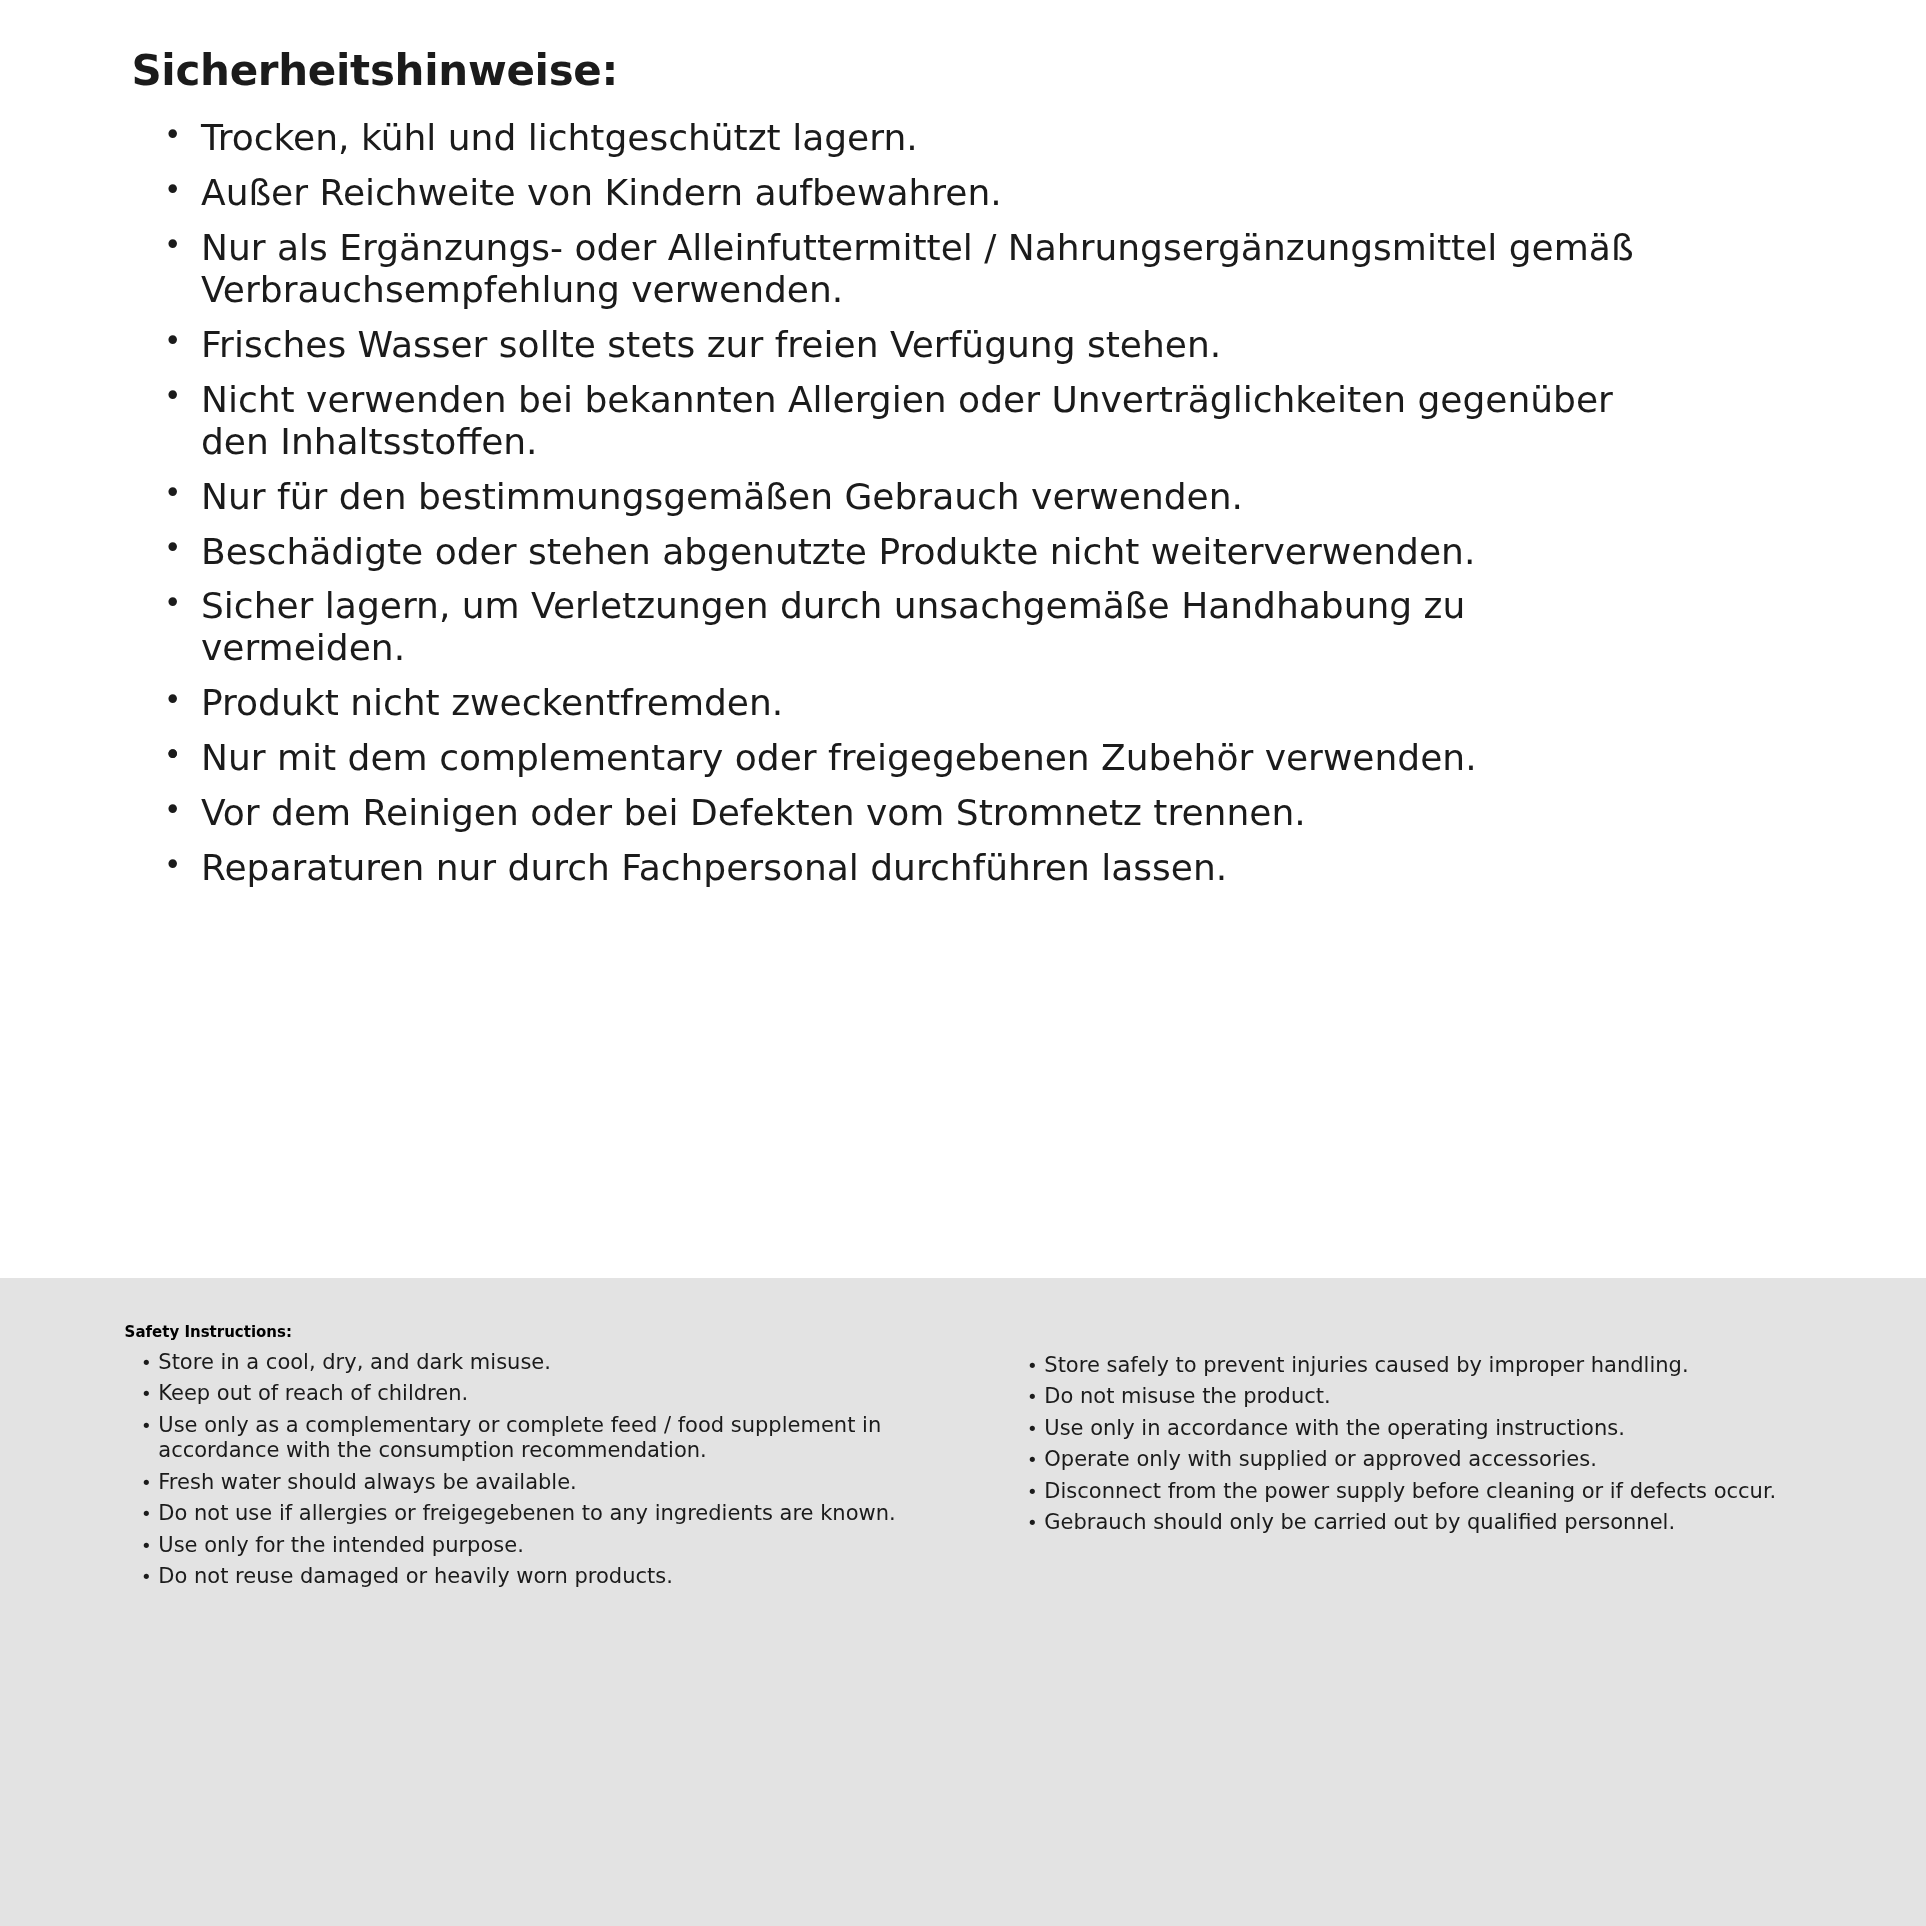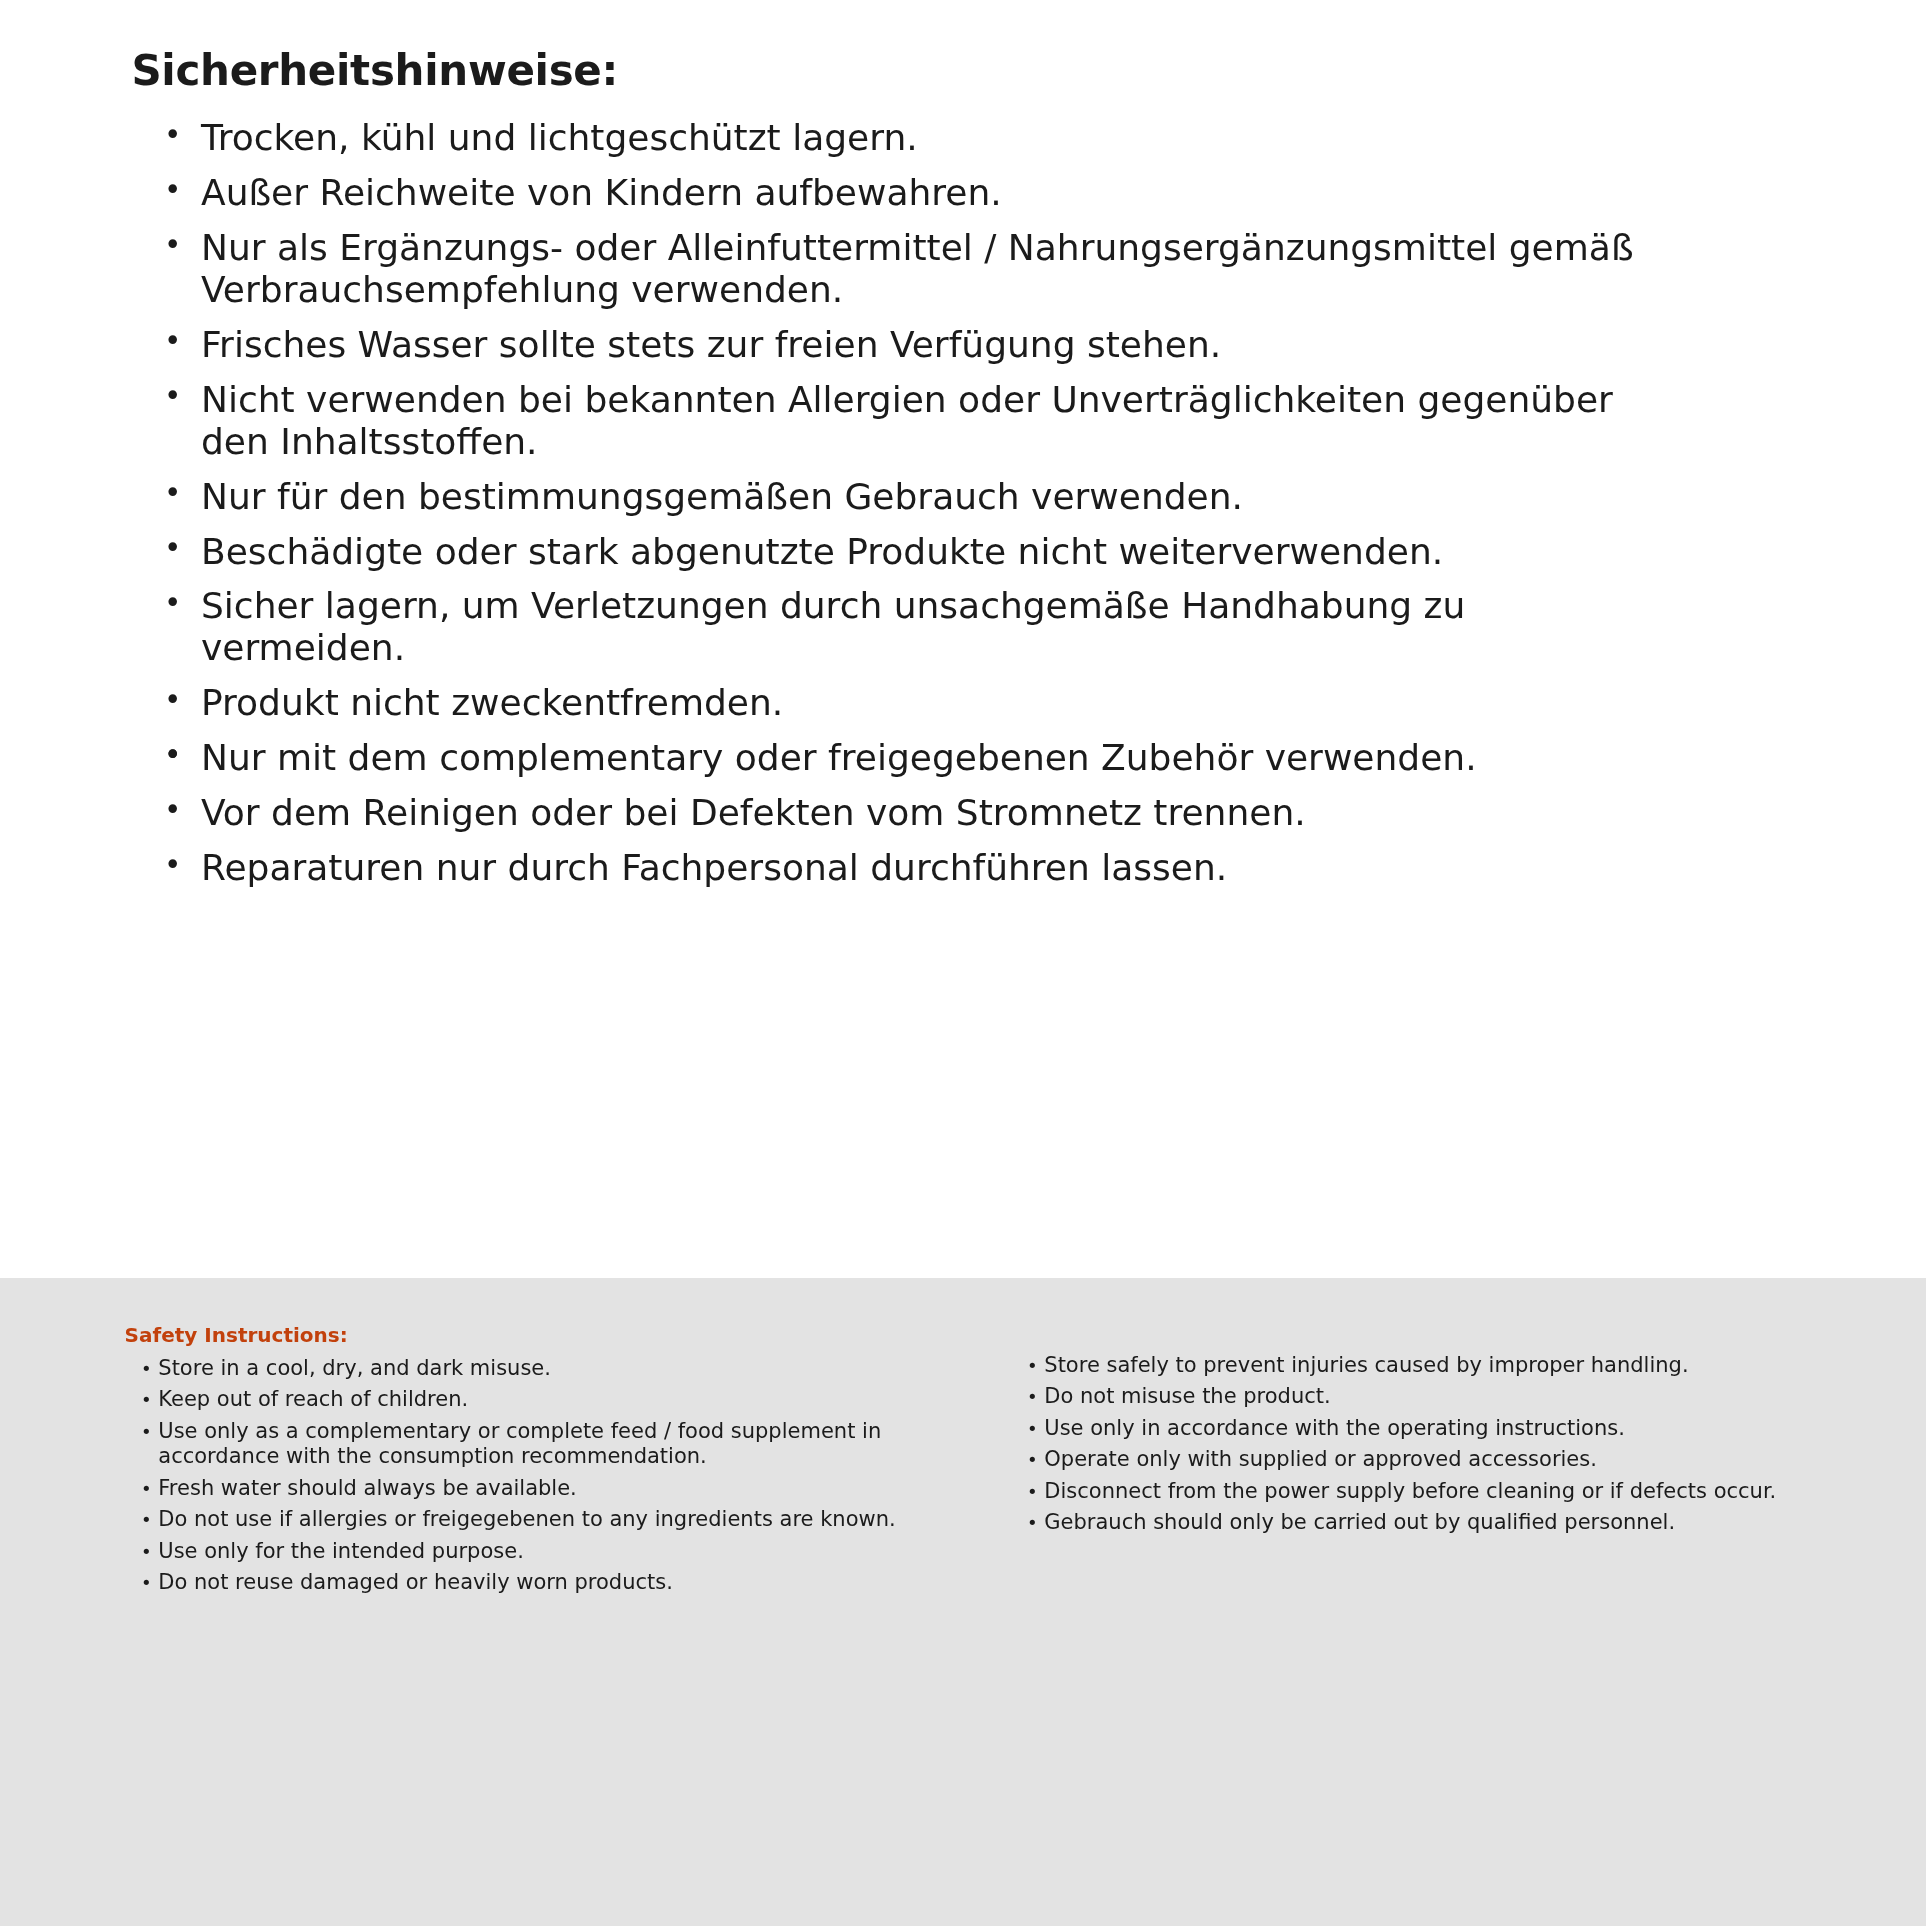--- a/index.html
+++ b/index.html
@@ -63,23 +63,23 @@
   .en-section {
     position: absolute;
     top: 1278px;
     left: 0;
     width: 1926px;
     height: 648px;
     background: #e3e3e3;
     padding: 45px 77px 0 122px;
   }
   .en-title {
-    font-size: 20px;
+    font-size: 15px;
     font-weight: bold;
-    color: #c2410c;
+    color: #000000;
     margin: 0 0 9px 2.6px;
   }
   .en-cols {
     display: flex;
     flex-direction: row;
     gap: 45px;
   }
   .en-col {
     width: 847px;
   }
@@ -116,21 +116,21 @@
 
   <section class="de-section">
     <h1 class="de-title">Sicherheitshinweise:</h1>
     <ul class="de-list">
       <li><span class="bullet">•</span><span>Trocken, kühl und lichtgeschützt lagern.</span></li>
       <li><span class="bullet">•</span><span>Außer Reichweite von Kindern aufbewahren.</span></li>
       <li><span class="bullet">•</span><span>Nur als Ergänzungs- oder Alleinfuttermittel / Nahrungsergänzungsmittel gemäß Verbrauchsempfehlung verwenden.</span></li>
       <li><span class="bullet">•</span><span>Frisches Wasser sollte stets zur freien Verfügung stehen.</span></li>
       <li><span class="bullet">•</span><span>Nicht verwenden bei bekannten Allergien oder Unverträglichkeiten gegenüber den Inhaltsstoffen.</span></li>
       <li><span class="bullet">•</span><span>Nur für den bestimmungsgemäßen Gebrauch verwenden.</span></li>
-      <li><span class="bullet">•</span><span>Beschädigte oder stark abgenutzte Produkte nicht weiterverwenden.</span></li>
+      <li><span class="bullet">•</span><span>Beschädigte oder stehen abgenutzte Produkte nicht weiterverwenden.</span></li>
       <li><span class="bullet">•</span><span>Sicher lagern, um Verletzungen durch unsachgemäße Handhabung zu vermeiden.</span></li>
       <li><span class="bullet">•</span><span>Produkt nicht zweckentfremden.</span></li>
       <li><span class="bullet">•</span></li>
       <li><span class="bullet">•</span><span>Nur mit dem complementary oder freigegebenen Zubehör verwenden.</span></li>
       <li><span class="bullet">•</span><span>Vor dem Reinigen oder bei Defekten vom Stromnetz trennen.</span></li>
       <li><span class="bullet">•</span><span>Reparaturen nur durch Fachpersonal durchführen lassen.</span></li>
     </ul>
   </section>
 
   <section class="en-section">

